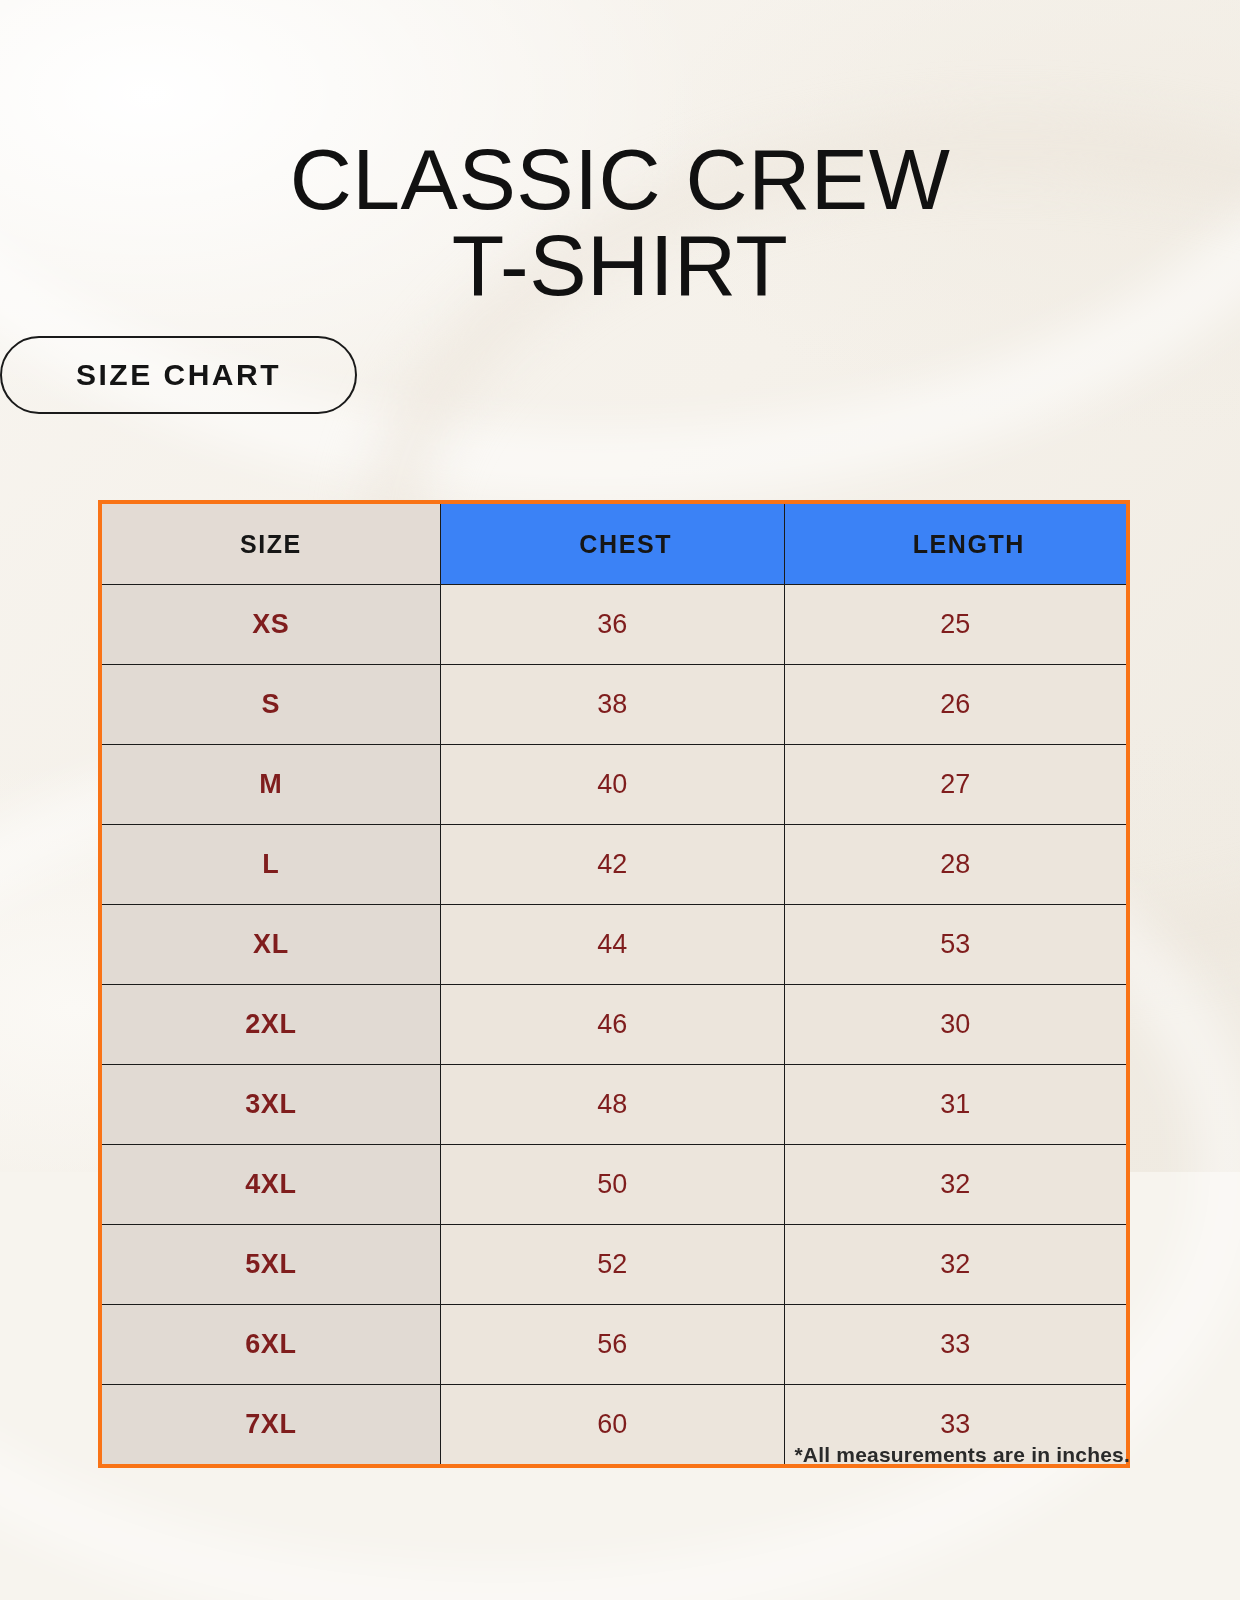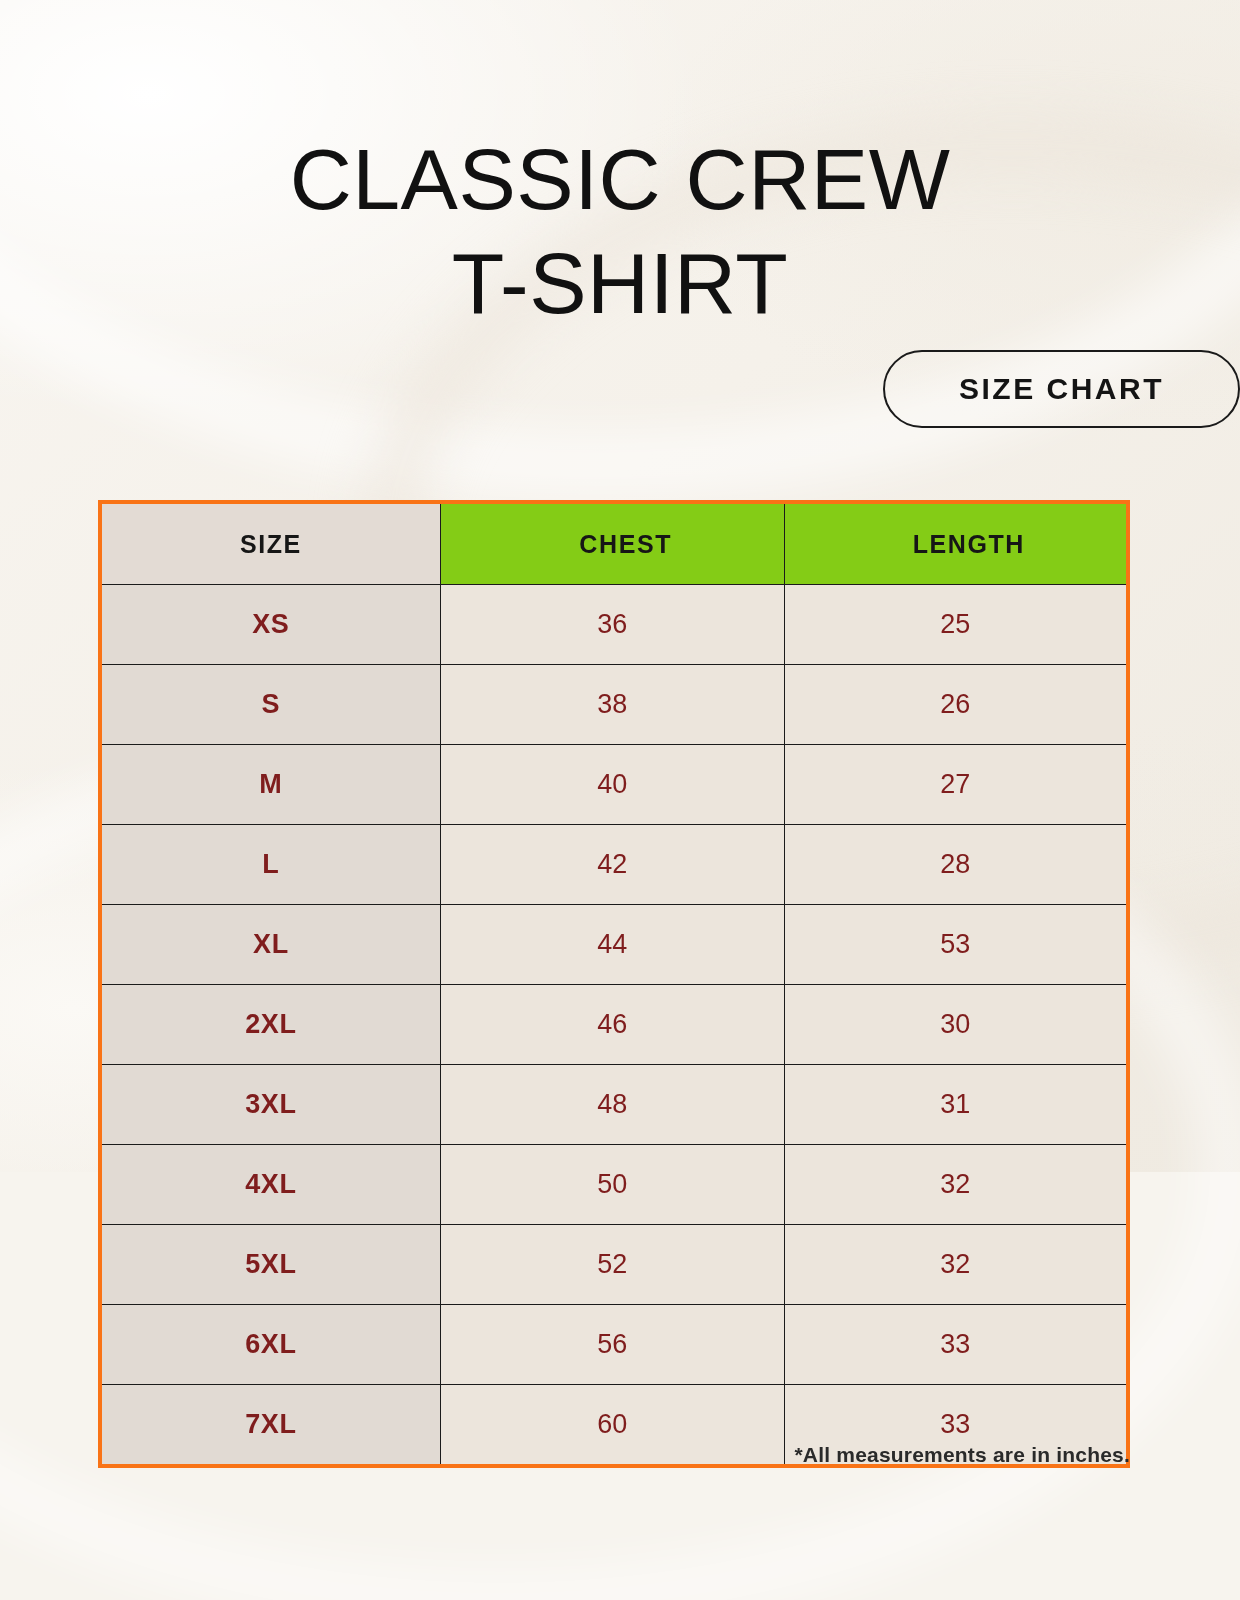--- a/index.html
+++ b/index.html
@@ -62,28 +62,28 @@
     left: 0; right: 0;
     top: 78px;
     text-align: center;
     font-size: 86px;
     line-height: 1.0;
     letter-spacing: 0.5px;
     color: #111111;
     font-weight: 400;
     padding: 0 120px;
   }
-  .title .line2 { display: block; margin-top: 18px; }
+  .title .line2 { display: block; }
 
   .badge-wrap {
     position: absolute;
     left: 0; right: 0;
-    top: 350px;
+    top: 336px;
     display: flex;
-    justify-content: flex-end;
+    justify-content: flex-start;
   }
   .badge {
     border: 2.5px solid #1a1a1a;
     border-radius: 44px;
     padding: 20px 74px;
     font-size: 30px;
     font-weight: 700;
     letter-spacing: 2.5px;
     color: #141414;
     background: transparent;
@@ -108,21 +108,21 @@
   table.size-chart th {
     height: 78px;
     font-size: 25px;
     font-weight: 700;
     letter-spacing: 1.6px;
     color: #161616;
     border: 1.6px solid #1b1b1b;
     text-align: center;
   }
   th.h-size { background: #e3dbd4; }
-  th.h-chest, th.h-length { background: #84cc16; padding-left: 28px; }
+  th.h-chest, th.h-length { background: #3b82f6; padding-left: 28px; }
 
   table.size-chart td {
     height: 77px;
     font-size: 27px;
     color: #7f1d1d;
     border: 1.6px solid #1b1b1b;
     text-align: center;
   }
   td.c-size-cell {
     background: #e1dad3;

